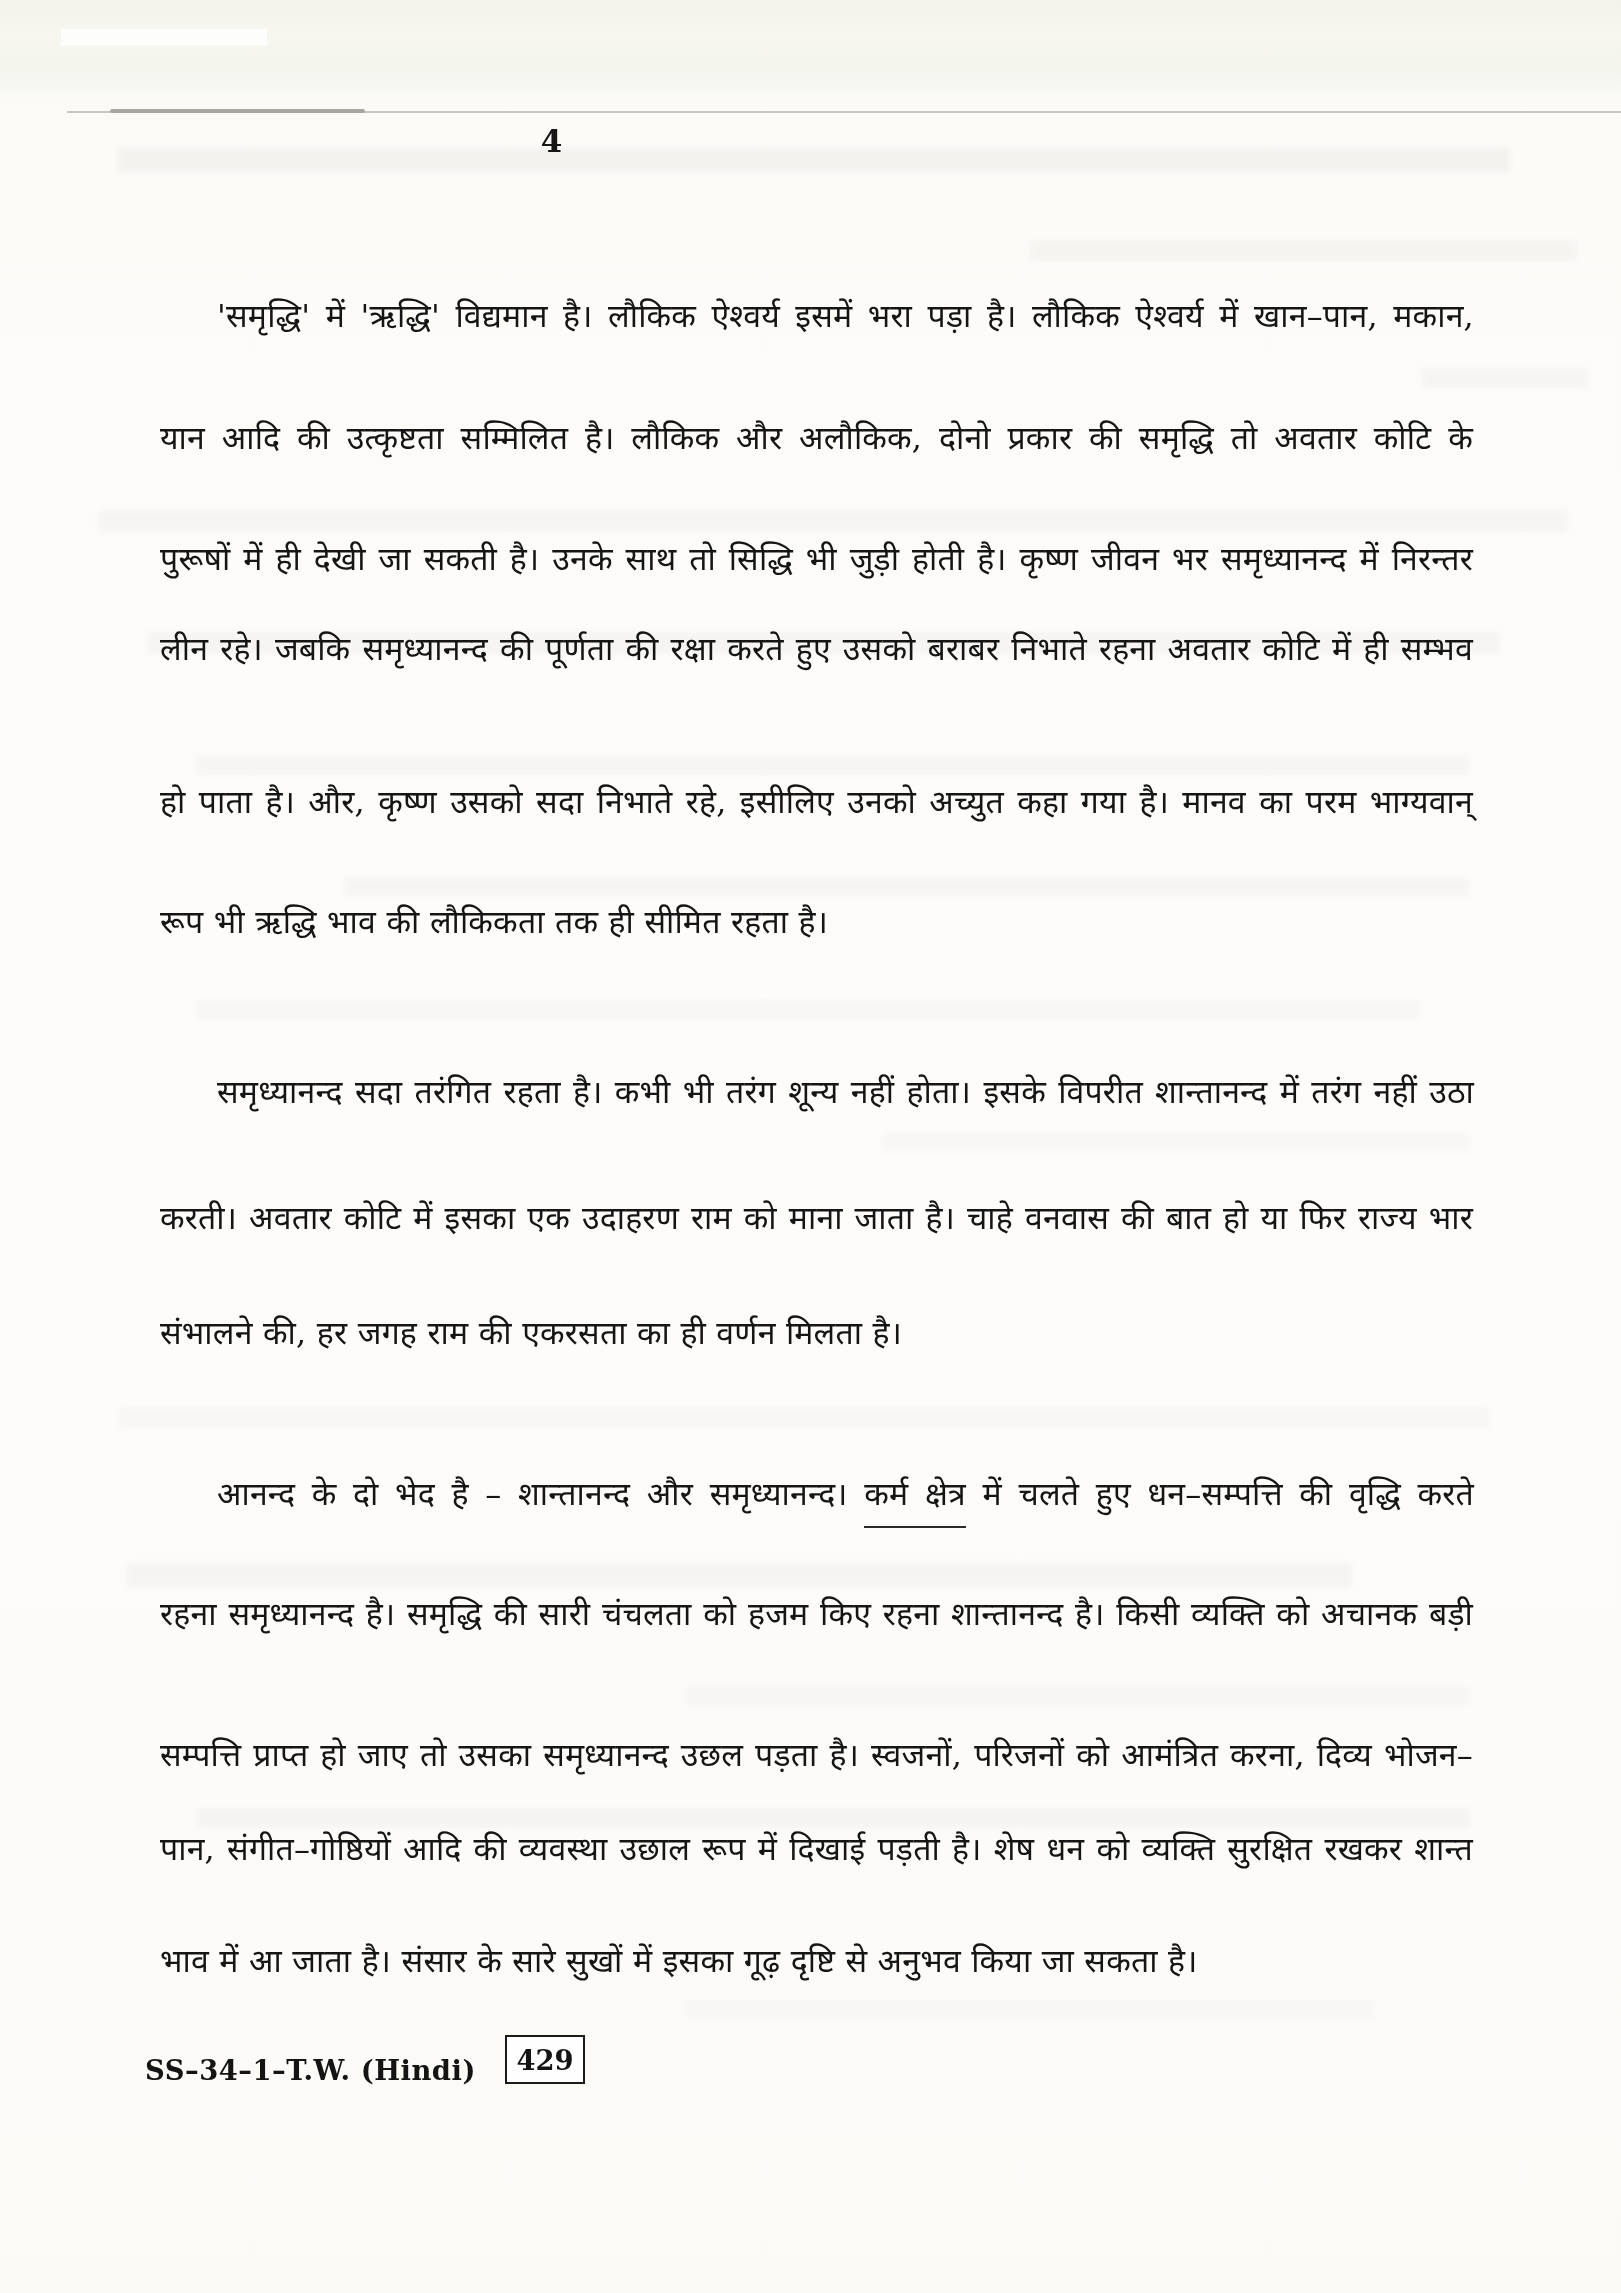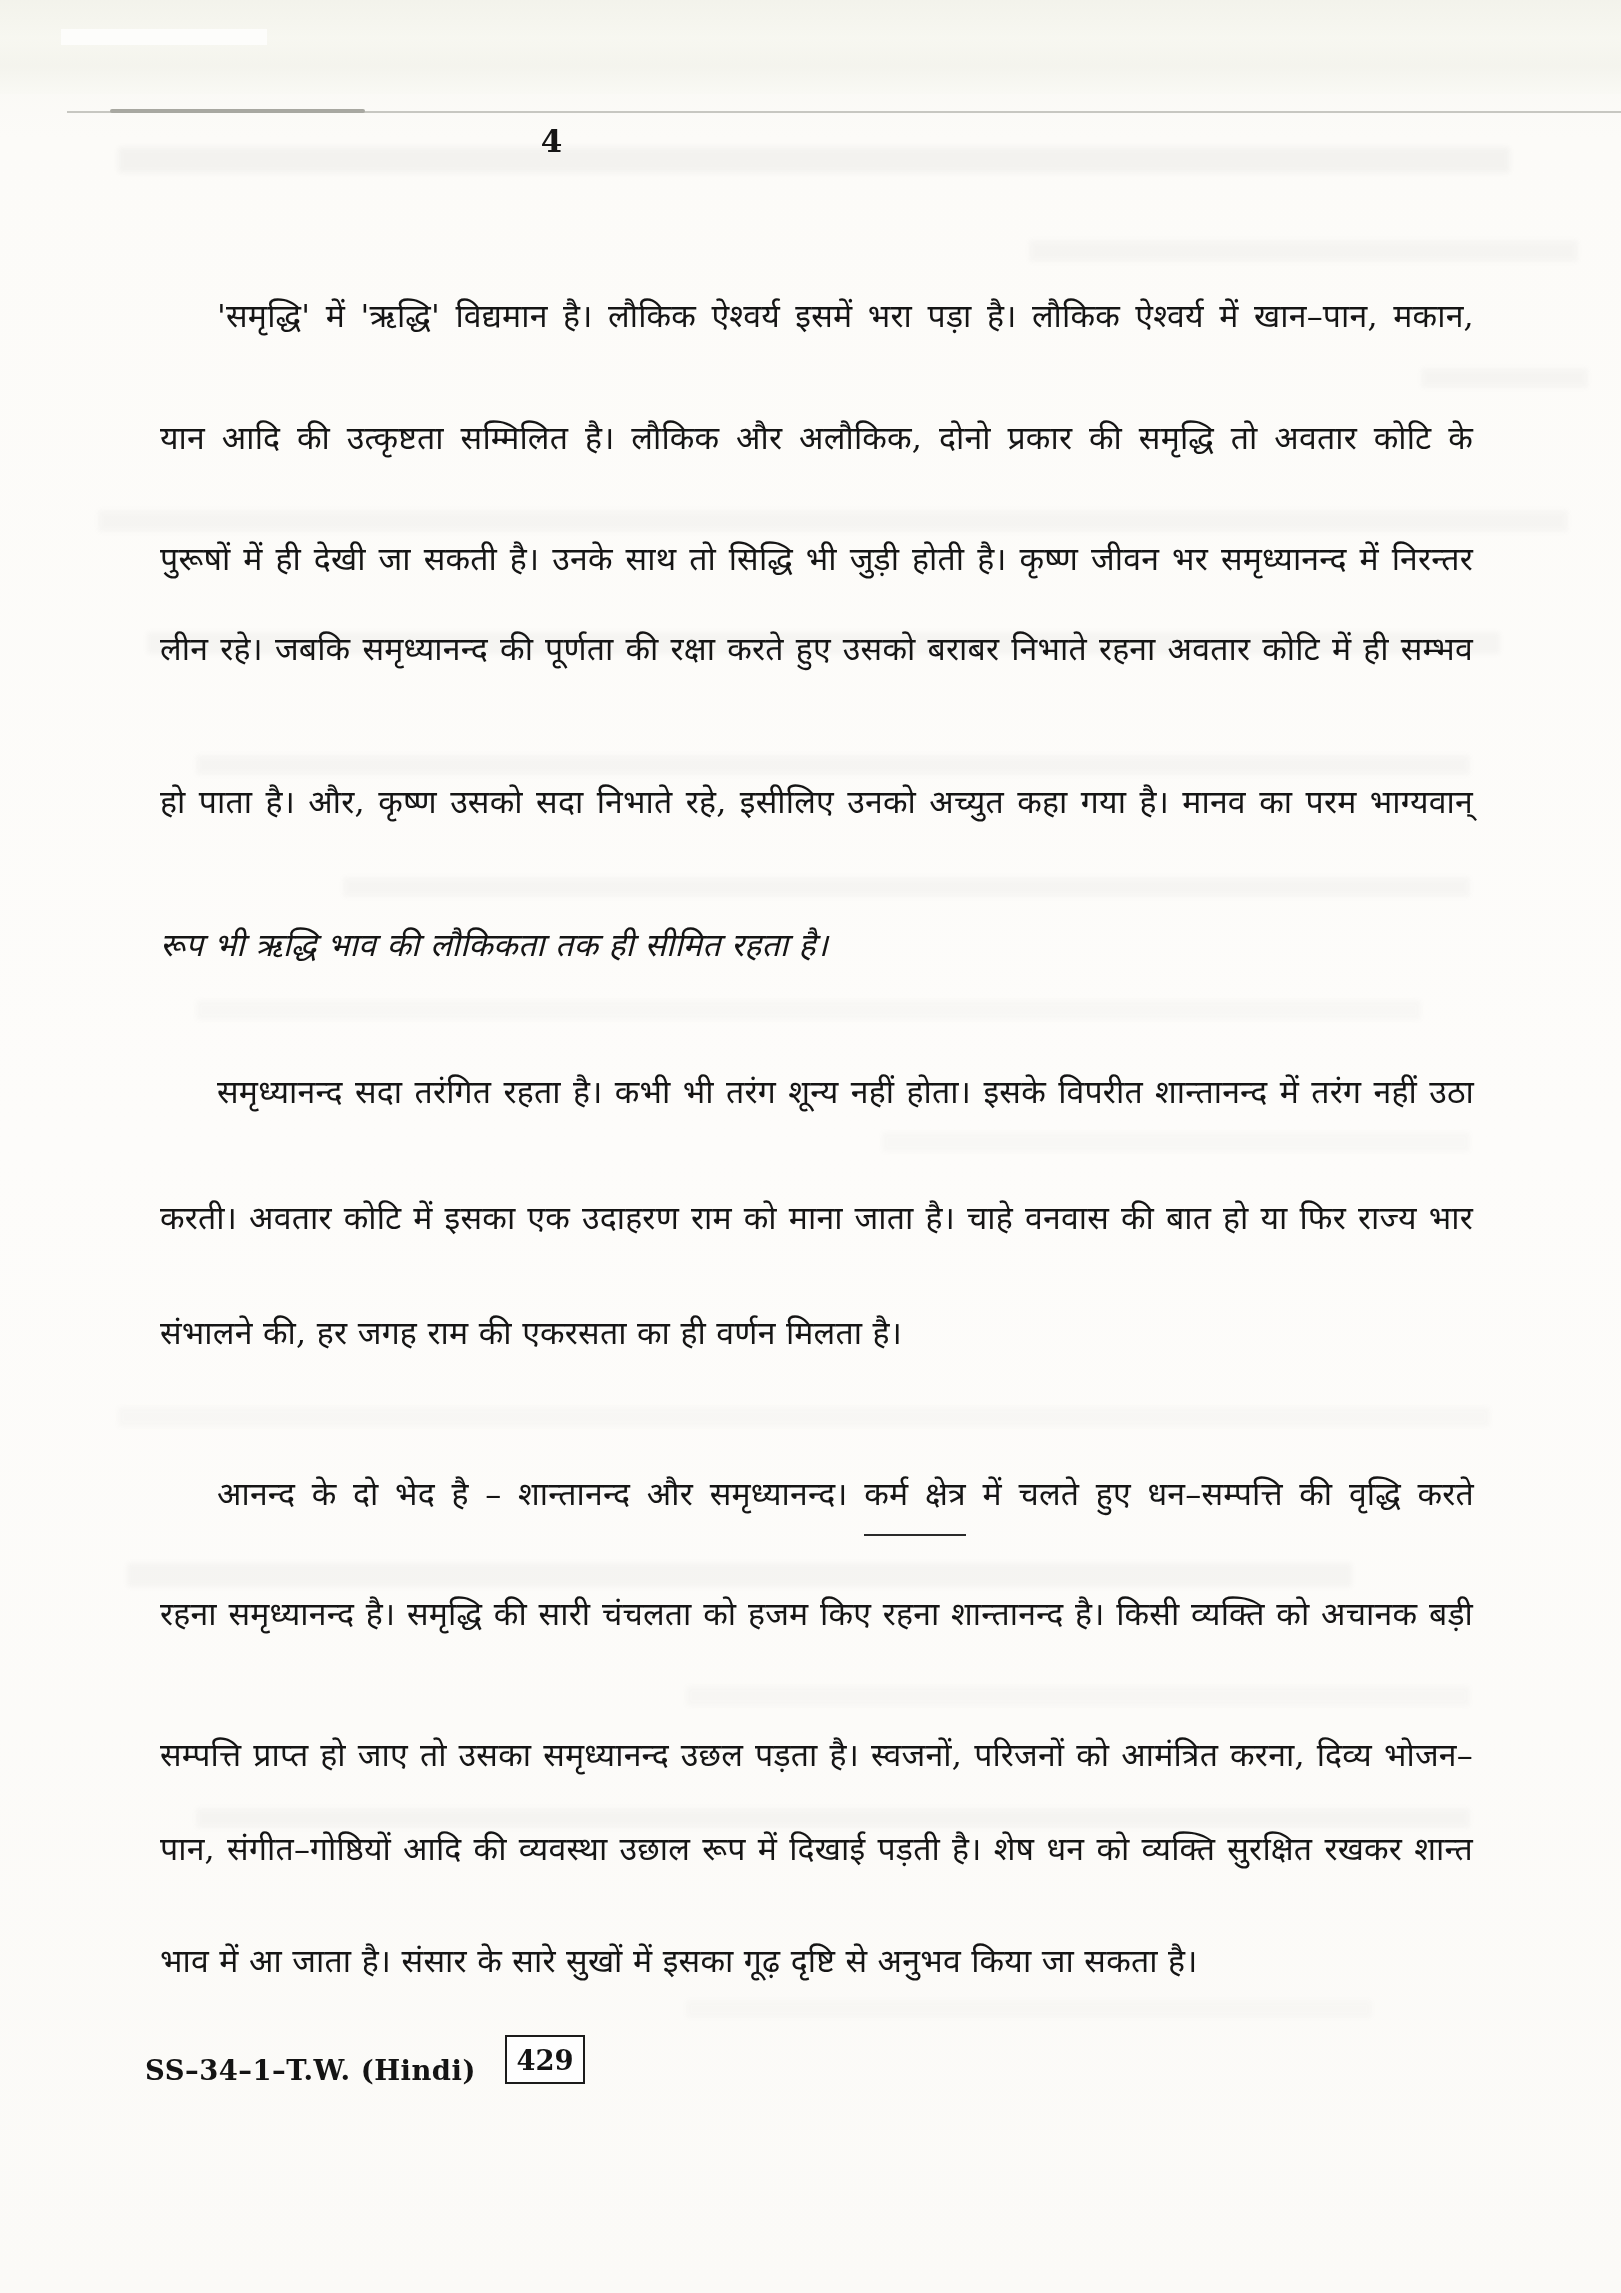--- a/index.html
+++ b/index.html
@@ -73,21 +73,21 @@
     letter-spacing: 0.2px;
     color: #151515;
     text-align: justify;
     text-align-last: justify;
     white-space: normal;
   }
   .text-line.indent { padding-left: 57px; width: 1257px; }
   .text-line.line-last { text-align-last: left; }
   .u-seg {
     border-bottom: 2px solid #2a2a2a;
-    padding-bottom: 21px;
+    padding-bottom: 13px;
   }
 
   
   .footer-code {
     position: absolute;
     top: 2054px; left: 145px;
     font-size: 27.4px;
     font-weight: 700;
     letter-spacing: 0.5px;
     color: #141414;
@@ -129,21 +129,21 @@
 <div class="ghost" style="top:1808px; left:196px; width:1274px; height:19.6px; opacity:0.05;"></div>
 <div class="ghost" style="top:2000px; left:686px; width:686px; height:17.6px; opacity:0.03;"></div>
 
 <div class="page-number">4</div>
 
 <div class="text-line indent" style="top:294px;">'समृद्धि' में 'ऋद्धि' विद्यमान है। लौकिक ऐश्वर्य इसमें भरा पड़ा है। लौकिक ऐश्वर्य में खान–पान, मकान,</div>
 <div class="text-line" style="top:416px;">यान आदि की उत्कृष्टता सम्मिलित है। लौकिक और अलौकिक, दोनो प्रकार की समृद्धि तो अवतार कोटि के</div>
 <div class="text-line" style="top:537px;">पुरूषों में ही देखी जा सकती है। उनके साथ तो सिद्धि भी जुड़ी होती है। कृष्ण जीवन भर समृध्यानन्द में निरन्तर</div>
 <div class="text-line" style="top:627px;">लीन रहे। जबकि समृध्यानन्द की पूर्णता की रक्षा करते हुए उसको बराबर निभाते रहना अवतार कोटि में ही सम्भव</div>
 <div class="text-line" style="top:780px;">हो पाता है। और, कृष्ण उसको सदा निभाते रहे, इसीलिए उनको अच्युत कहा गया है। मानव का परम भाग्यवान्</div>
-<div class="text-line line-last" style="top:923px;font-style:italic;">रूप भी ऋद्धि भाव की लौकिकता तक ही सीमित रहता है।</div>
+<div class="text-line line-last" style="top:900px;">रूप भी ऋद्धि भाव की लौकिकता तक ही सीमित रहता है।</div>
 
 <div class="text-line indent" style="top:1070px;">समृध्यानन्द सदा तरंगित रहता है। कभी भी तरंग शून्य नहीं होता। इसके विपरीत शान्तानन्द में तरंग नहीं उठा</div>
 <div class="text-line" style="top:1196px;">करती। अवतार कोटि में इसका एक उदाहरण राम को माना जाता है। चाहे वनवास की बात हो या फिर राज्य भार</div>
 <div class="text-line line-last" style="top:1311px;">संभालने की, हर जगह राम की एकरसता का ही वर्णन मिलता है।</div>
 
 <div class="text-line indent" style="top:1472px;"><span>आनन्द के दो भेद है – शान्तानन्द और समृध्यानन्द। </span><span class="u-seg">कर्म क्षेत्र</span><span> में चलते हुए धन–सम्पत्ति की वृद्धि करते</span></div>
 <div class="text-line" style="top:1592px;">रहना समृध्यानन्द है। समृद्धि की सारी चंचलता को हजम किए रहना शान्तानन्द है। किसी व्यक्ति को अचानक बड़ी</div>
 <div class="text-line" style="top:1709px;margin-top:24px;">सम्पत्ति प्राप्त हो जाए तो उसका समृध्यानन्द उछल पड़ता है। स्वजनों, परिजनों को आमंत्रित करना, दिव्य भोजन–</div>
 <div class="text-line" style="top:1827px;">पान, संगीत–गोष्ठियों आदि की व्यवस्था उछाल रूप में दिखाई पड़ती है। शेष धन को व्यक्ति सुरक्षित रखकर शान्त</div>
 <div class="text-line line-last" style="top:1939px;">भाव में आ जाता है। संसार के सारे सुखों में इसका गूढ़ दृष्टि से अनुभव किया जा सकता है।</div>

